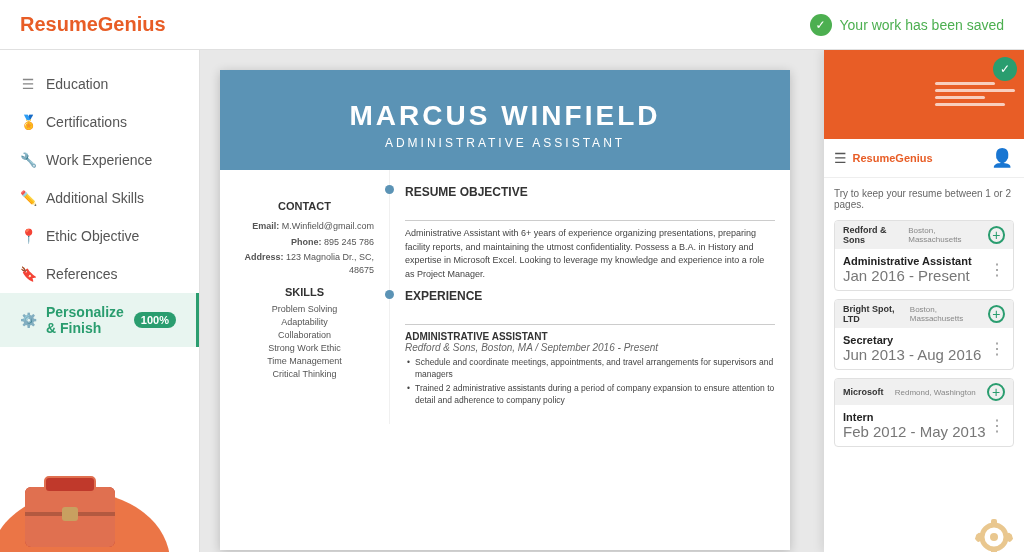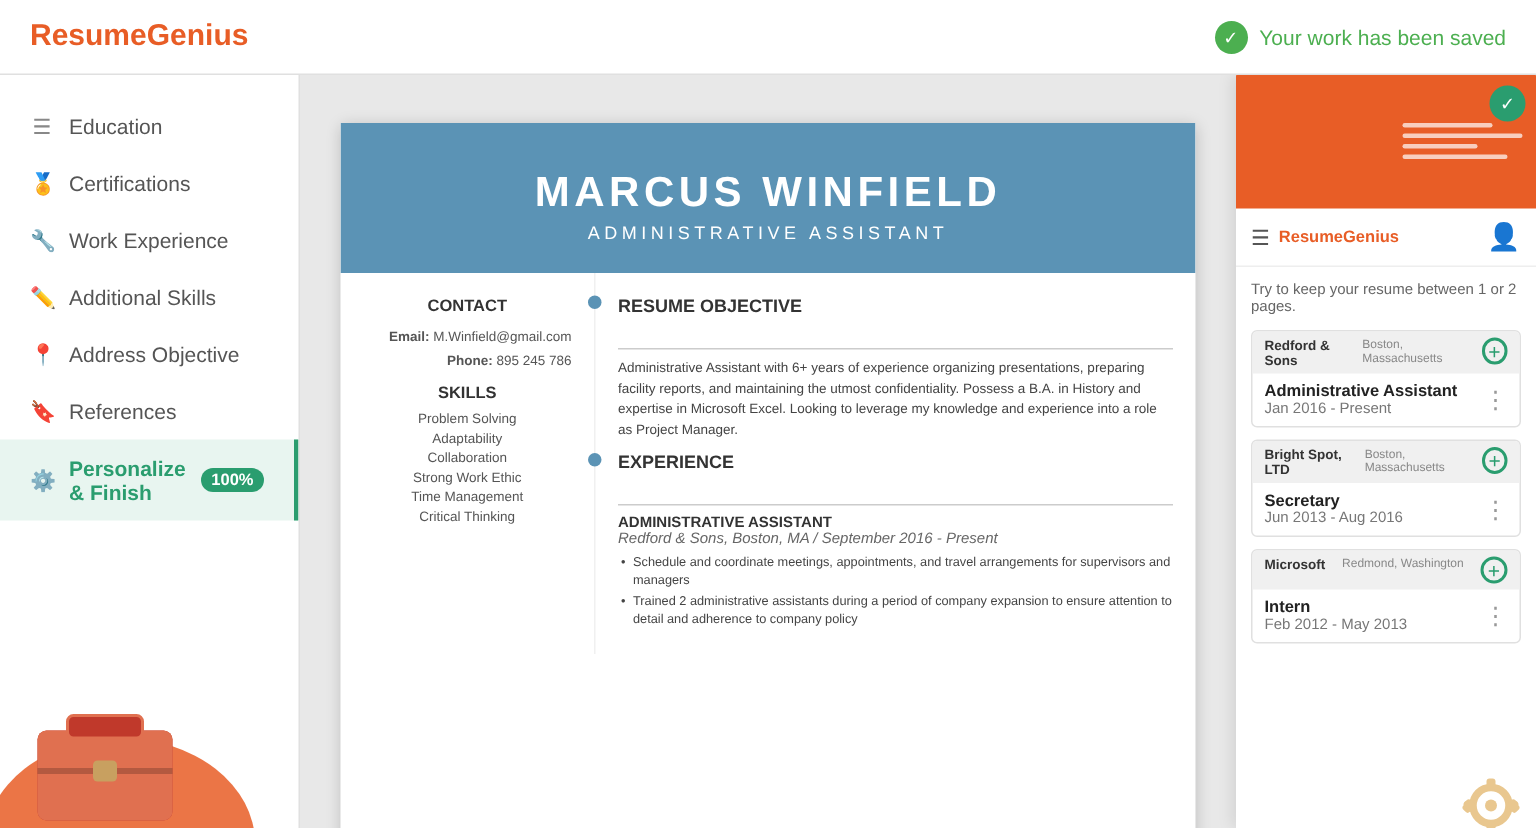--- a/index.html
+++ b/index.html
@@ -64,43 +64,42 @@
 
     
     .main-content { flex: 1; overflow: hidden; position: relative; background: #e8e8e8; display: flex; }
 
     
     .resume-preview {
       flex: 1;
       padding: 20px;
       overflow: hidden;
       display: flex;
-      justify-content: center;
-      margin-top: 12px;
+      justify-content: flex-start;
     }
     .resume-paper {
       background: white;
       width: 570px;
       height: 480px;
       box-shadow: 0 2px 10px rgba(0,0,0,0.2);
       overflow: hidden;
     }
     .resume-header-section {
       background: #5b93b5;
       padding: 30px 20px 20px;
       text-align: center;
       color: white;
     }
     .resume-name { font-size: 28px; font-weight: 700; letter-spacing: 3px; }
     .resume-title { font-size: 12px; letter-spacing: 3px; margin-top: 4px; }
 
     .resume-body { display: flex; }
     .resume-left {
       width: 170px;
-      padding: 16px 15px;
+      padding: 30px 15px;
       border-right: 1px solid #f0f0f0;
     }
     .resume-right { flex: 1; padding: 15px; }
 
     .section-title { font-size: 11px; font-weight: 700; text-align: center; margin-bottom: 8px; color: #333; }
     .contact-item { font-size: 9px; color: #555; margin-bottom: 3px; text-align: right; line-height: 1.4; }
     .contact-label { font-weight: 700; }
     .skills-title { font-size: 11px; font-weight: 700; text-align: center; margin: 10px 0 6px; color: #333; }
     .skill-item { font-size: 9px; color: #555; text-align: center; margin-bottom: 3px; }
 
@@ -152,25 +151,25 @@
       justify-content: space-between;
       padding: 8px 10px;
       border-bottom: 1px solid #eee;
     }
     .panel-logo { font-size: 11px; color: #333; }
     .panel-logo span { color: #e85d26; font-weight: 700; }
     .panel-content { padding: 10px; }
     .panel-heading { font-size: 17px; font-weight: 700; color: #222; margin-bottom: 6px; line-height: 1.2; }
     .panel-subtext { font-size: 10px; color: #666; margin-bottom: 10px; }
     .work-entry { background: white; border: 1px solid #e0e0e0; border-radius: 4px; margin-bottom: 8px; overflow: hidden; }
-    .work-entry-header { background: #f0f0f0; padding: 4px 8px; font-size: 9px; color: #555; display: flex; justify-content: space-between; align-items: flex-start; }
+    .work-entry-header { background: #f0f0f0; padding: 4px 8px; font-size: 9px; color: #555; display: flex; justify-content: space-between; align-items: center; }
     .work-entry-header .co-name { font-weight: 700; color: #333; }
     .work-entry-body { padding: 6px 8px; }
     .work-entry-title { font-size: 11px; font-weight: 700; color: #222; }
-    .work-entry-dates { font-size: 10px; color: #777; }
+    .work-entry-dates { font-size: 15px; color: #777; }
     .add-btn { width: 18px; height: 18px; border-radius: 50%; border: 2px solid #2a9d6f; display: flex; align-items: center; justify-content: center; color: #2a9d6f; font-size: 14px; cursor: pointer; }
     .more-btn { color: #999; font-size: 16px; cursor: pointer; }
 
     
     .gear-overlay {
       position: absolute;
       bottom: 0;
       right: 0;
       width: 80px;
       height: 80px;
@@ -204,21 +203,21 @@
     <div class="sidebar-item">
       <span class="sidebar-icon">🔧</span>
       <span>Work Experience</span>
     </div>
     <div class="sidebar-item">
       <span class="sidebar-icon">✏️</span>
       <span>Additional Skills</span>
     </div>
     <div class="sidebar-item">
       <span class="sidebar-icon">📍</span>
-      <span>Address Objective</span>
+      <span>Ethic Objective</span>
     </div>
     <div class="sidebar-item">
       <span class="sidebar-icon">🔖</span>
       <span>References</span>
     </div>
     <div class="sidebar-item active">
       <span class="sidebar-icon">⚙️</span>
       <span>Personalize &amp; Finish</span>
       <span class="progress-badge">100%</span>
     </div>
@@ -249,20 +248,23 @@
 
         <div class="resume-body">
 
           <div class="resume-left" style="position:relative;">
             <div class="section-title">CONTACT</div>
             <div class="contact-item">
               <span class="contact-label">Email:</span> <span>M.Winfield@gmail.com</span>
             </div>
             <div class="contact-item">
               <span class="contact-label">Phone:</span> <span>895 245 786</span>
+            </div>
+            <div class="contact-item">
+              <span class="contact-label">Address:</span> <span>123 Magnolia Dr., SC, 48675</span>
             </div>
 
             <div class="skills-title">SKILLS</div>
             <div class="skill-item">Problem Solving</div>
             <div class="skill-item">Adaptability</div>
             <div class="skill-item">Collaboration</div>
             <div class="skill-item">Strong Work Ethic</div>
             <div class="skill-item">Time Management</div>
             <div class="skill-item">Critical Thinking</div>
 

